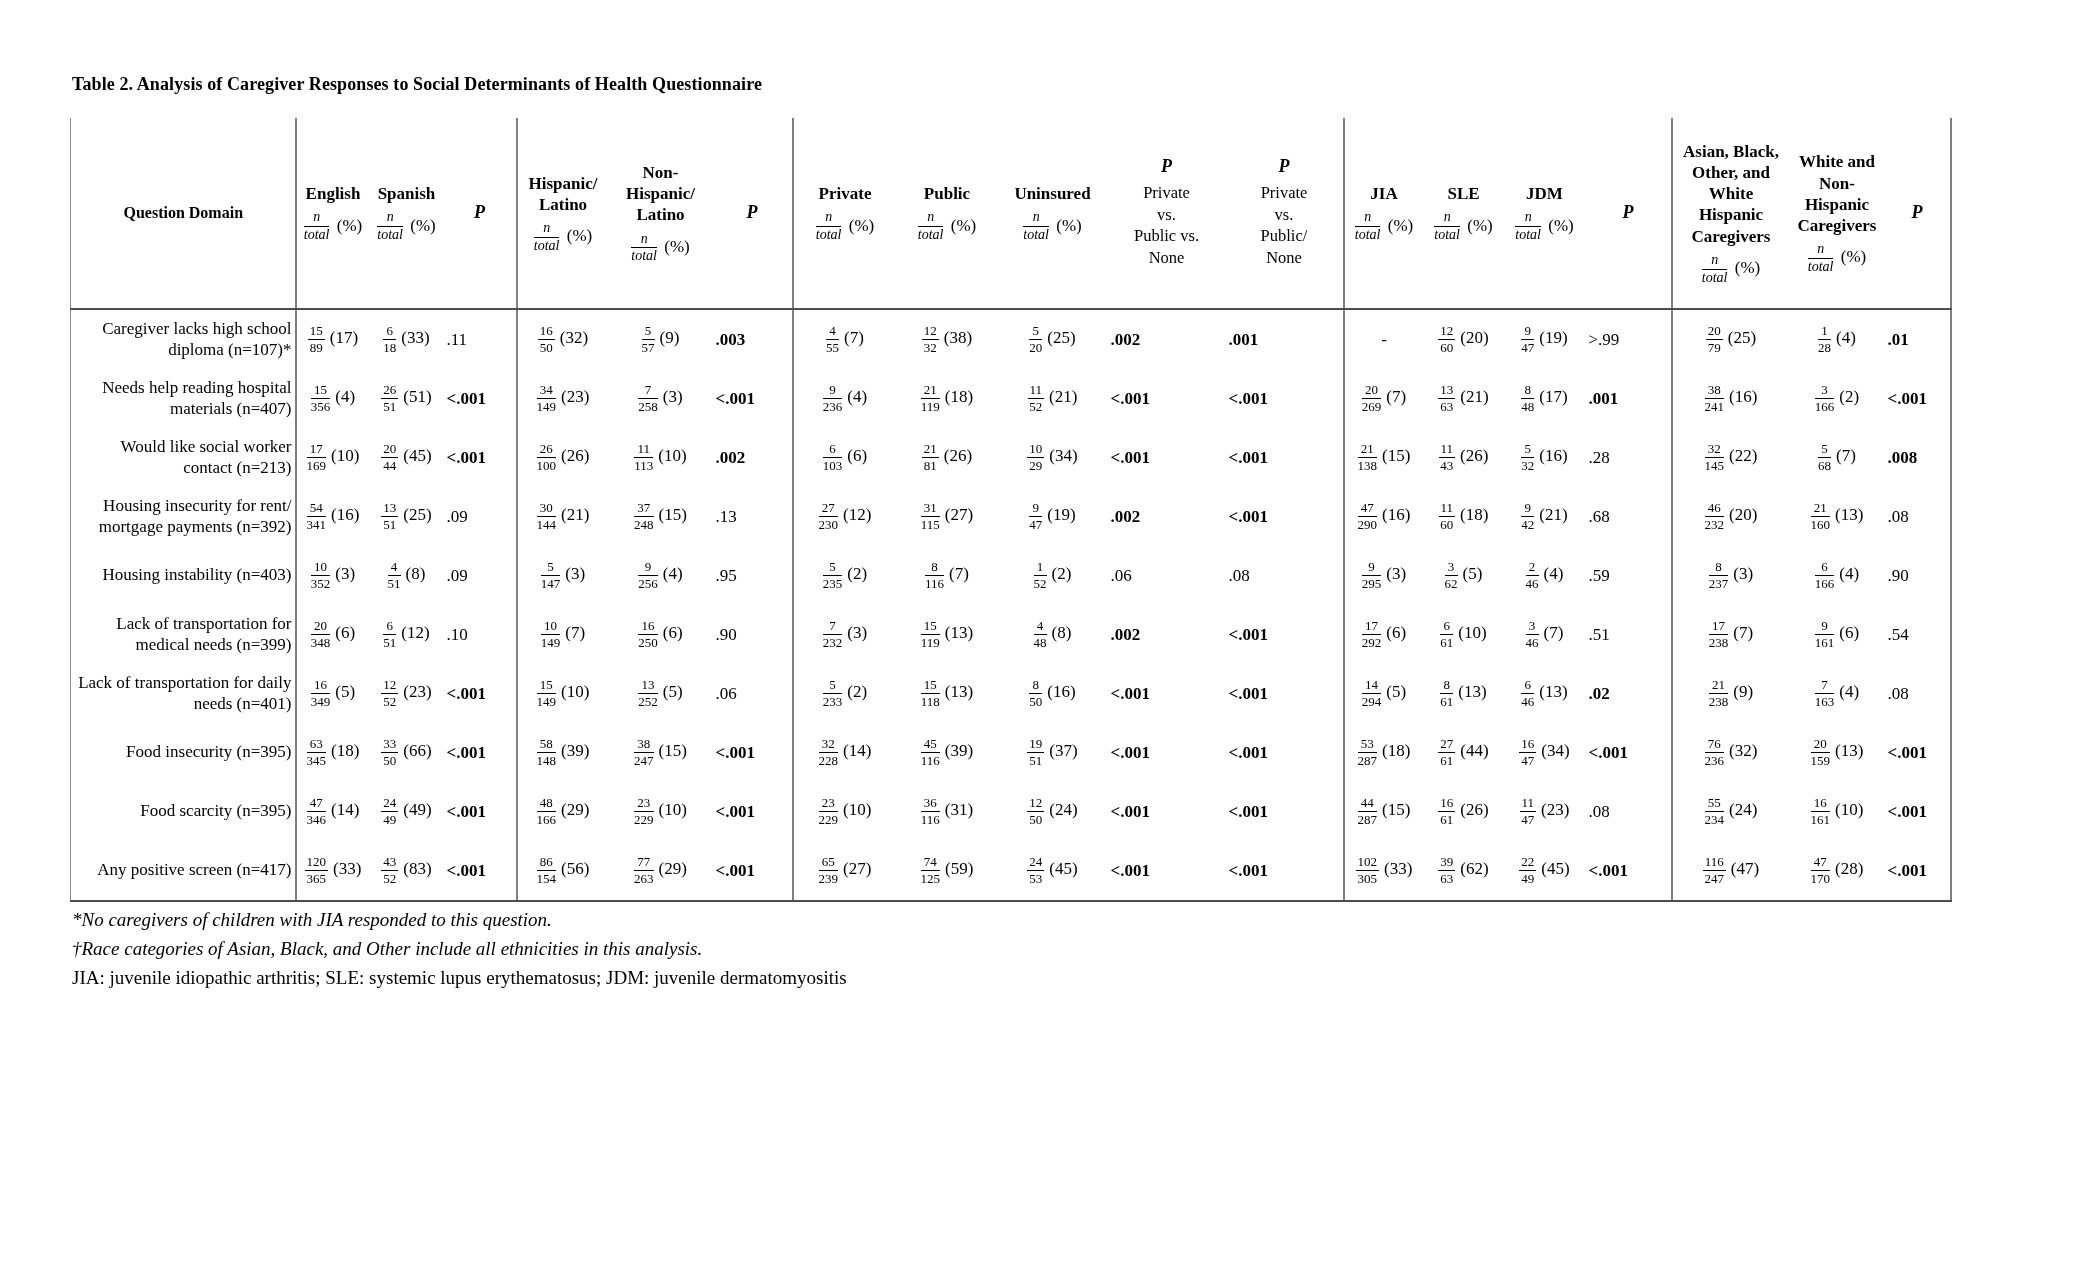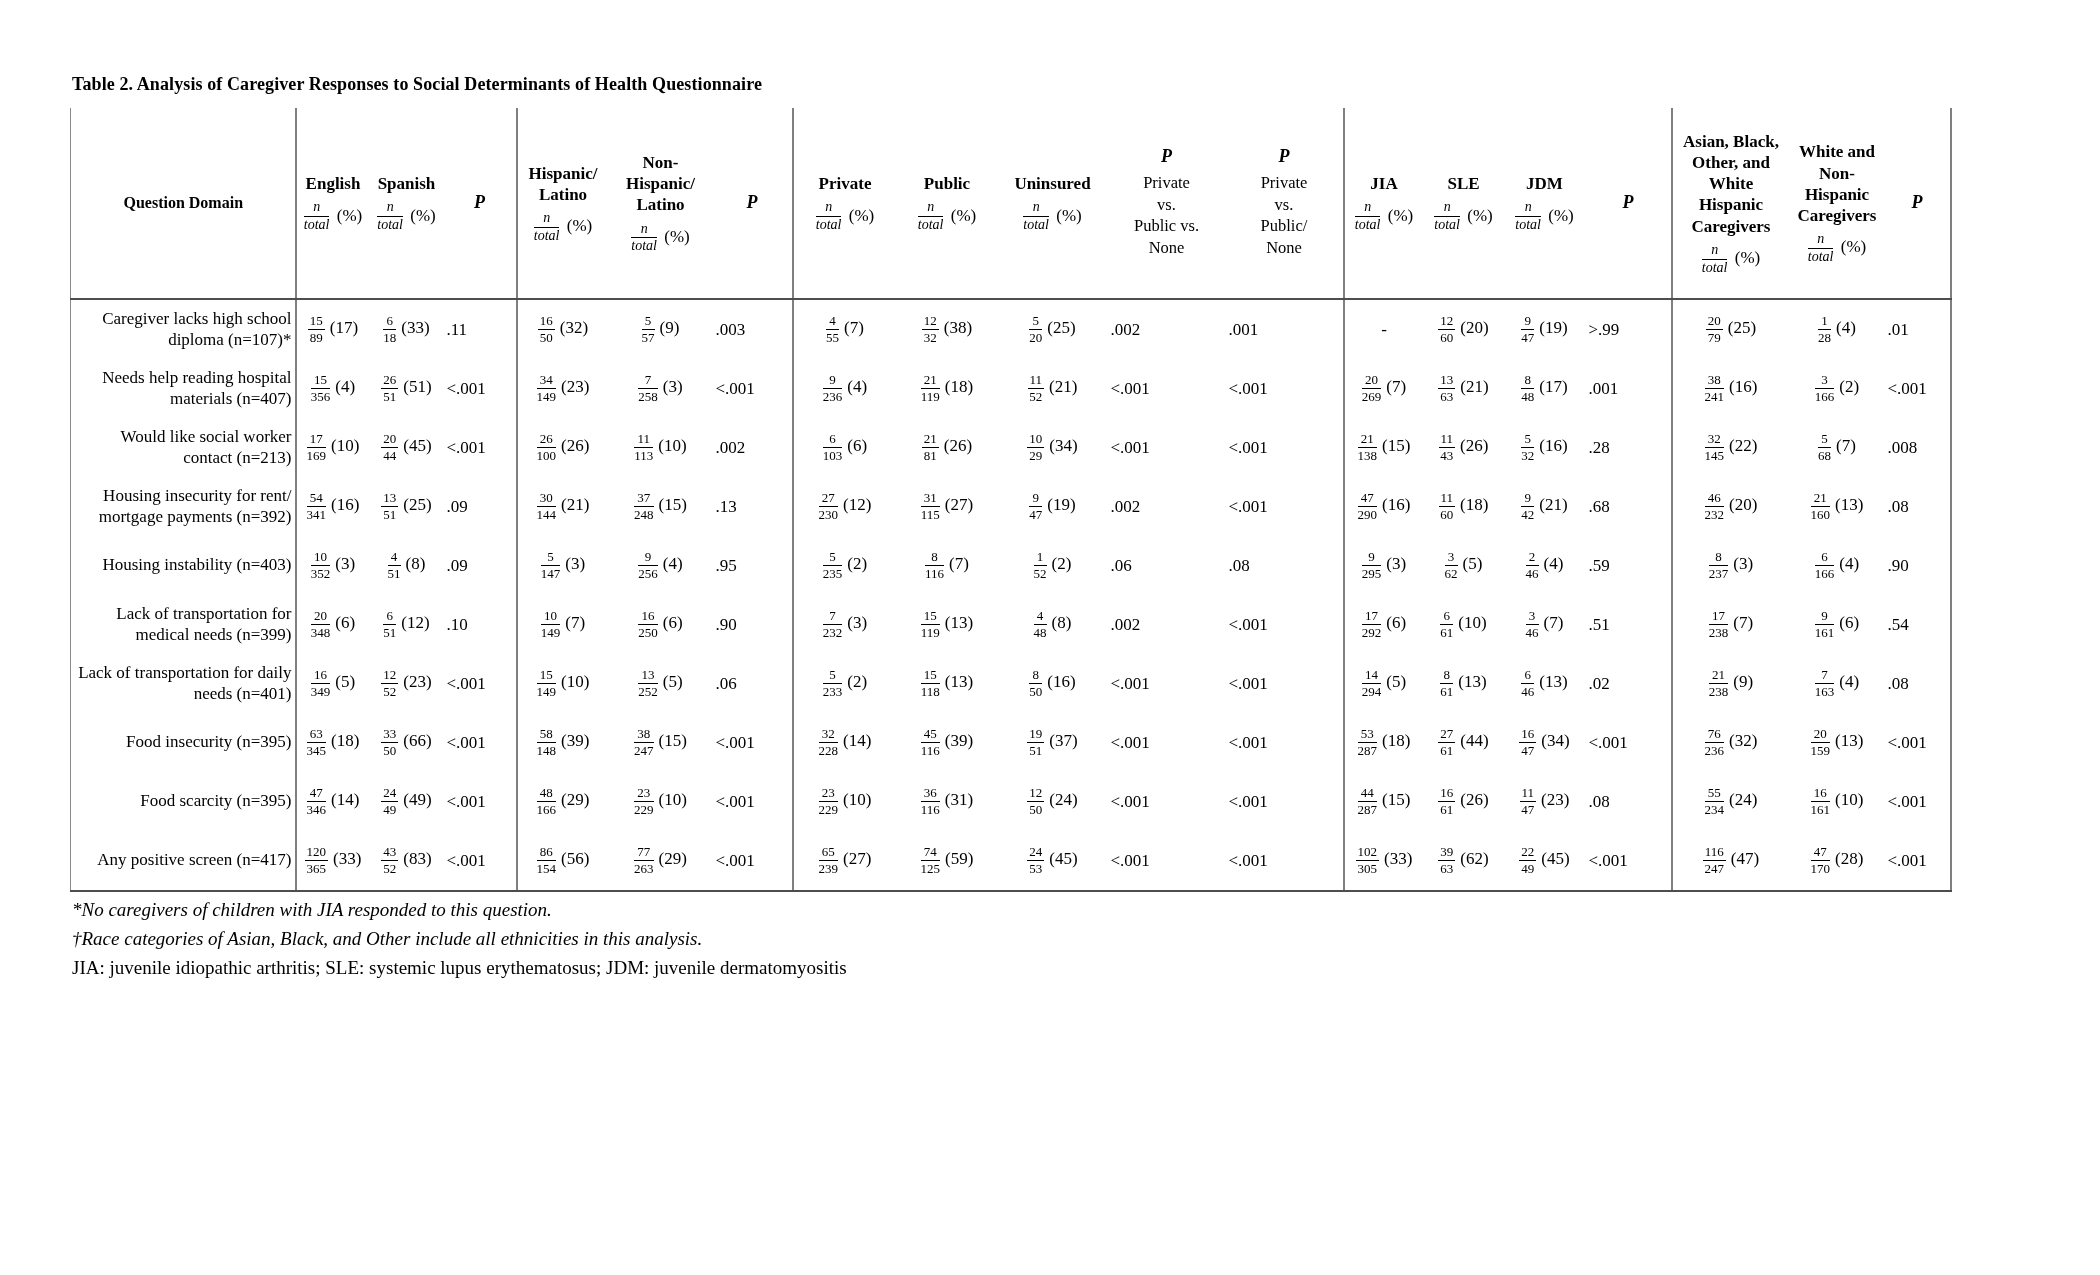--- a/index.html
+++ b/index.html
@@ -1,21 +1,21 @@
 <!DOCTYPE html>
 <html><head>
 <meta charset="utf-8">
 <style>
   html,body{margin:0;padding:0;}
   body{
     width:2100px;height:1275px;background:#ffffff;color:#000;
     font-family:"Liberation Serif",serif;position:relative;overflow:hidden;
   }
   .page{position:absolute;left:70px;top:74px;width:1880px;}
-  .title{font-weight:bold;font-size:18px;margin:0 0 13px 2px;letter-spacing:.1px;}
+  .title{font-weight:bold;font-size:18px;margin:0 0 23px 2px;letter-spacing:.1px;}
   table{border-collapse:collapse;table-layout:fixed;width:1880px;
         border-left:1px solid #8a8a8a;border-right:1px solid #8a8a8a;}
   th,td{padding:2px 3px;vertical-align:middle;font-size:17px;font-weight:normal;overflow:hidden;}
   
   tr.group-row th{border-top:2px solid #4d4d4d;border-bottom:2px solid #4d4d4d;height:56px;}
   tr.colhead-row th{border-bottom:2px solid #4d4d4d;height:186px;text-align:center;}
   tbody tr:last-child td{border-bottom:2px solid #4d4d4d;}
   
   .gb{border-right:2px solid #7f7f7f;}
   .group-label{font-weight:bold;text-align:center;white-space:pre-line;line-height:1.3;font-size:17px;}
@@ -25,21 +25,21 @@
   .p-head{font-style:italic;font-weight:bold;font-size:18px;line-height:1.1;}
   .p-sub{white-space:pre-line;font-size:16.5px;line-height:1.32;margin-top:5px;}
   .frac{display:inline-block;vertical-align:middle;text-align:center;line-height:1.05;font-size:13px;}
   .frac .num{display:block;border-bottom:1.3px solid #000;padding:0 2px 1px;}
   .frac .den{display:block;padding-top:1px;}
   .frac.it{font-style:italic;font-size:14px;}
   .pct{font-size:17px;margin-left:5px;}
   .hp{font-size:17px;margin-left:3px;}
   td.cell{text-align:center;height:55px;}
   td.pcell{text-align:left;}
-  .sig{font-weight:normal;}
+  .sig{font-weight:bold;}
   td.rowlabel{text-align:right;white-space:pre-line;line-height:1.2;padding-left:3px;font-size:17px;}
   .footnotes{margin-top:4px;font-size:19px;line-height:1.52;padding-left:2px;}
   .fn-italic{font-style:italic;}
 </style>
 </head>
 <body>
 
 <div class="page">
   <div class="title">Table 2. Analysis of Caregiver Responses to Social Determinants of Health Questionnaire</div>
   <table>

